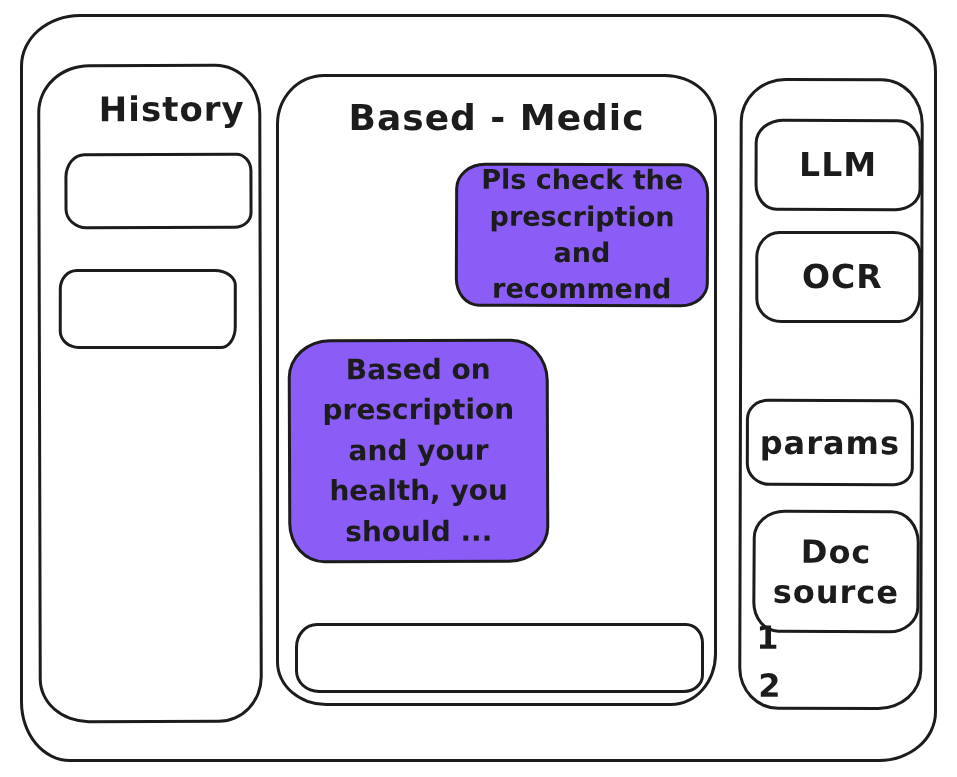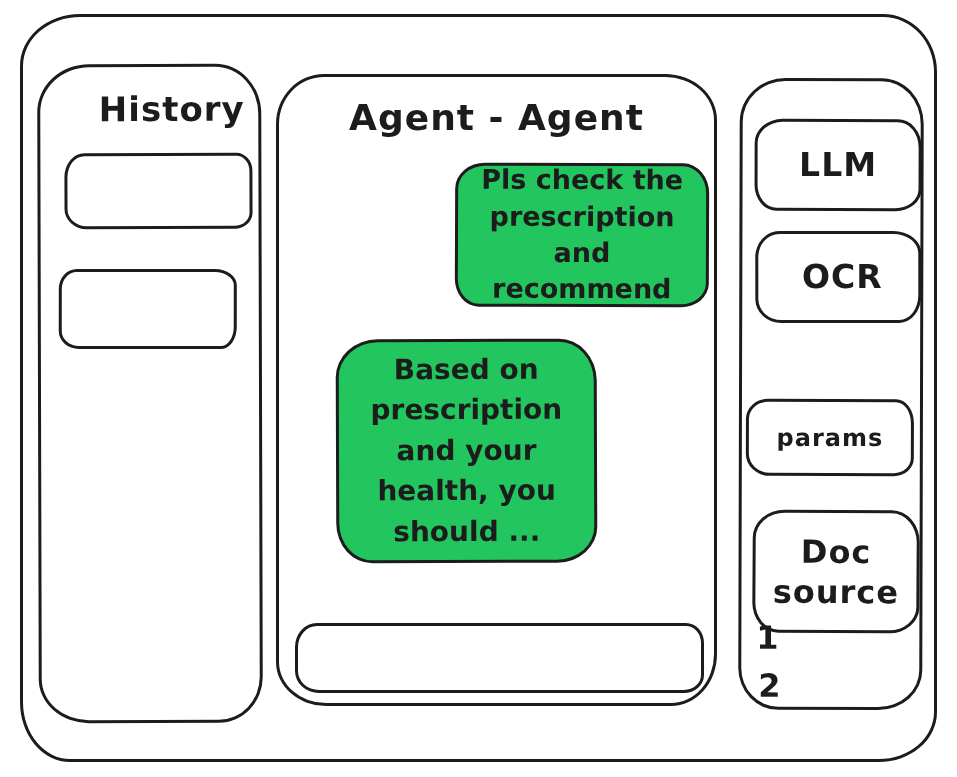--- a/index.html
+++ b/index.html
@@ -59,21 +59,21 @@
   
   .panel-chat {
     left: 276px; top: 74px;
     width: 441px; height: 632px;
     border-radius: 48px 52px 46px 50px / 50px 46px 52px 44px;
   }
   .panel-chat .panel-title { top: 20px; font-size: 36px; }
   .bubble {
     position: absolute;
     border: 3px solid #1c1c1c;
-    background: #22c55e;
+    background: #8b5cf6;
     display: flex;
     align-items: center;
     justify-content: center;
     text-align: center;
     font-weight: bold;
   }
   .bubble-user {
     left: 176px; top: 86px;
     width: 254px; height: 144px;
     padding: 6px 10px;
@@ -83,21 +83,20 @@
     transform: rotate(0.2deg);
   }
   .bubble-agent {
     left: 9px; top: 262px;
     width: 261px; height: 224px;
     padding: 8px 3px;
     font-size: 28px;
     line-height: 1.45;
     border-radius: 42px 38px 40px 36px / 38px 42px 36px 40px;
     transform: rotate(-0.2deg);
-    margin-left: 48px;
   }
   .chat-input {
     position: absolute;
     left: 16px; top: 546px;
     width: 409px; height: 70px;
     border: 3px solid #1c1c1c;
     border-radius: 22px 18px 20px 24px / 24px 20px 18px 22px;
     background: #fff;
     font-family: "DejaVu Sans", sans-serif;
     font-size: 26px;
@@ -133,22 +132,22 @@
   }
   .tool-ocr {
     left: 13px; top: 150px;
     width: 166px; height: 92px;
     border-radius: 24px 28px 22px 26px / 26px 22px 28px 24px;
     transform: rotate(-0.2deg);
     padding-left: 8px;
   }
   .tool-params {
     left: 4px; top: 318px;
-    width: 168px; height: 77px;
-    font-size: 24px;
+    width: 168px; height: 87px;
+    font-size: 32px;
     border-radius: 22px 18px 20px 24px / 20px 24px 18px 22px;
   }
   .tool-doc {
     left: 11px; top: 429px;
     width: 167px; height: 123px;
     font-size: 32px;
     padding: 4px 8px;
     border-radius: 32px 28px 30px 26px / 28px 32px 26px 30px;
     transform: rotate(0.2deg);
   }
@@ -168,21 +167,21 @@
 
   <div class="sketch frame"></div>
 
   <div class="sketch panel-history">
     <div class="panel-title">History</div>
     <div class="history-item one"></div>
     <div class="history-item two"></div>
   </div>
 
   <div class="sketch panel-chat">
-    <div class="panel-title">Agent - Agent</div>
+    <div class="panel-title">Based - Medic</div>
     <div class="bubble bubble-user">Pls check the prescription and recommend</div>
     <div class="bubble bubble-agent">Based on prescription and your health, you should ...</div>
     <input type="text" class="chat-input" placeholder="" style="">
   </div>
 
   <div class="sketch panel-tools">
     <div class="tool-button tool-llm">LLM</div>
     <div class="tool-button tool-ocr">OCR</div>
     <div class="tool-button tool-params">params</div>
     <div class="tool-button tool-doc">Doc source</div>

